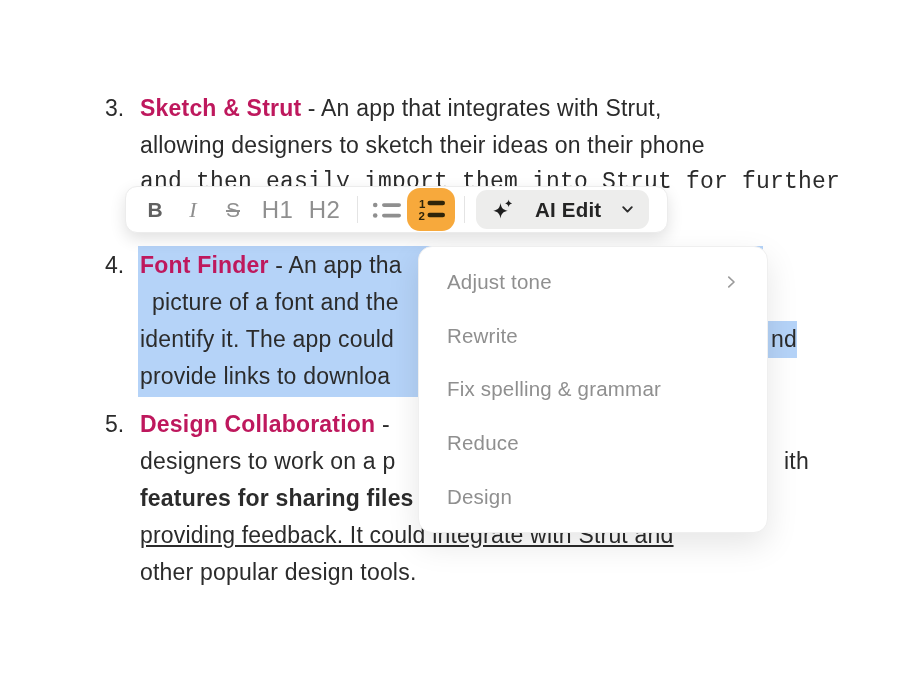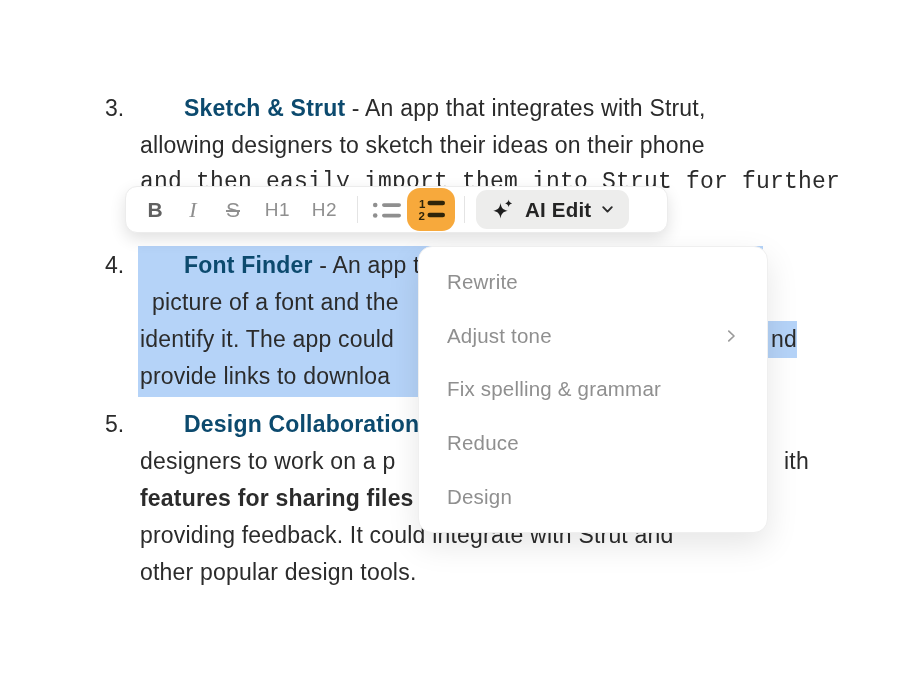--- a/index.html
+++ b/index.html
@@ -2,40 +2,40 @@
 <html><head>
 <meta charset="utf-8">
 <style>
   html,body{margin:0;padding:0;background:#ffffff;}
   .page{position:relative;width:900px;height:688px;background:#ffffff;overflow:hidden;
         font-family:"Liberation Sans",sans-serif;color:#2b2b2b;}
   
   .doc-line{position:absolute;height:37px;line-height:37px;font-size:23px;letter-spacing:.2px;
             color:#2b2b2b;white-space:pre;z-index:2;}
   .doc-num{position:absolute;width:30px;height:37px;line-height:37px;font-size:23px;color:#2b2b2b;z-index:2;}
-  .b{font-weight:700;color:#0c4a6e;margin-left:44px;}
+  .b{font-weight:700;color:#be185d;}
   
   .hl-rect{position:absolute;background:#b5d3f8;z-index:1;}
   
   .toolbar{position:absolute;left:125px;top:186px;width:543px;height:47px;background:#ffffff;
            border:1px solid #ececec;border-radius:12px;box-sizing:border-box;
            box-shadow:0 6px 16px rgba(0,0,0,.12);display:flex;align-items:center;
            padding:0 10px;z-index:30;}
   .tb-btn{height:36px;display:flex;align-items:center;justify-content:center;border-radius:9px;
           font-size:21px;color:#8f8f8f;flex-shrink:0;cursor:pointer;}
   .tb-b{width:38px;font-weight:700;color:#616161;}
   .tb-i{width:38px;font-style:italic;font-family:"Liberation Serif",serif;font-size:22px;}
   .tb-s{width:42px;text-decoration:line-through;}
-  .tb-h{width:47px;font-size:19px;letter-spacing:.5px;}
+  .tb-h{width:47px;font-size:24px;letter-spacing:.5px;}
   .tb-sep{width:1px;height:27px;background:#e4e4e4;margin:0 9px;flex-shrink:0;}
   .tb-list{width:40px;}
   .tb-numlist{width:48px;height:43px;background:#f7a93c;border-radius:13px;display:flex;
               align-items:center;justify-content:center;flex-shrink:0;cursor:pointer;}
   .ai-pill{height:39px;background:#ededec;border-radius:11px;display:flex;align-items:center;
-           gap:9px;padding:0 14px;margin-left:2px;flex-shrink:0;cursor:pointer;}
+           gap:19px;padding:0 14px;margin-left:2px;flex-shrink:0;cursor:pointer;}
   .ai-label{font-size:20.5px;font-weight:600;color:#242424;letter-spacing:.2px;}
   
   .menu{position:absolute;left:418px;top:246px;width:350px;height:287px;background:#ffffff;
         border:1px solid #efefef;border-radius:14px;box-sizing:border-box;
         box-shadow:0 12px 32px rgba(0,0,0,.10);z-index:40;display:flex;flex-direction:column;
         padding:8px 0;}
   .menu-item{height:54px;display:flex;align-items:center;justify-content:space-between;
              padding:0 28px;font-size:20.5px;color:#8f8f8f;letter-spacing:.2px;cursor:pointer;}
   svg{display:block;}
 </style>
@@ -59,21 +59,21 @@
     <div class="doc-line" style="left:152px;top:284px;">picture of a font and the</div>
     <div class="doc-line" style="left:140px;top:321px;">identify it. The app could</div>
     <div class="doc-line" style="left:771px;top:321px;">nd</div>
     <div class="doc-line" style="left:140px;top:358px;">provide links to downloa</div>
 
     <div class="doc-num" style="left:105px;top:406px;">5.</div>
     <div class="doc-line" style="left:140px;top:406px;text-align:right;"><span class="b">Design Collaboration</span><span> -</span></div>
     <div class="doc-line" style="left:140px;top:443px;">designers to work on a p</div>
     <div class="doc-line" style="left:784px;top:443px;">ith</div>
     <div class="doc-line" style="left:140px;top:480px;font-weight:bold;">features for sharing files</div>
-    <div class="doc-line" style="left:140px;top:517px;">providing feedback. It could integrate with Strut and</div>
+    <div class="doc-line" style="left:140px;top:517px;text-decoration:underline;">providing feedback. It could integrate with Strut and</div>
     <div class="doc-line" style="left:140px;top:554px;">other popular design tools.</div>
   </div>
 
   <div class="toolbar">
     <div class="tb-btn tb-b">B</div>
     <div class="tb-btn tb-i">I</div>
     <div class="tb-btn tb-s">S</div>
     <div class="tb-btn tb-h">H1</div>
     <div class="tb-btn tb-h">H2</div>
 
@@ -114,29 +114,29 @@
       <span>
         <svg width="15" height="15" viewBox="0 0 15 15">
           <polyline points="3.2,5.2 7.5,9.6 11.8,5.2" fill="none" stroke="#2b2b2b" stroke-width="1.9" stroke-linecap="round" stroke-linejoin="round"></polyline>
         </svg>
       </span>
     </div>
   </div>
 
   <div class="menu">
     <div class="menu-item">
-      <span>Rewrite</span>
-    </div>
-    <div class="menu-item">
       <span>Adjust tone</span>
       <span>
         <svg width="16" height="16" viewBox="0 0 16 16">
           <polyline points="5.8,3.2 11,8 5.8,12.8" fill="none" stroke="#9b9b9b" stroke-width="1.7" stroke-linecap="round" stroke-linejoin="round"></polyline>
         </svg>
       </span>
+    </div>
+    <div class="menu-item">
+      <span>Rewrite</span>
     </div>
     <div class="menu-item">
       <span>Fix spelling &amp; grammar</span>
     </div>
     <div class="menu-item">
       <span>Reduce</span>
     </div>
     <div class="menu-item">
       <span>Design</span>
     </div>

